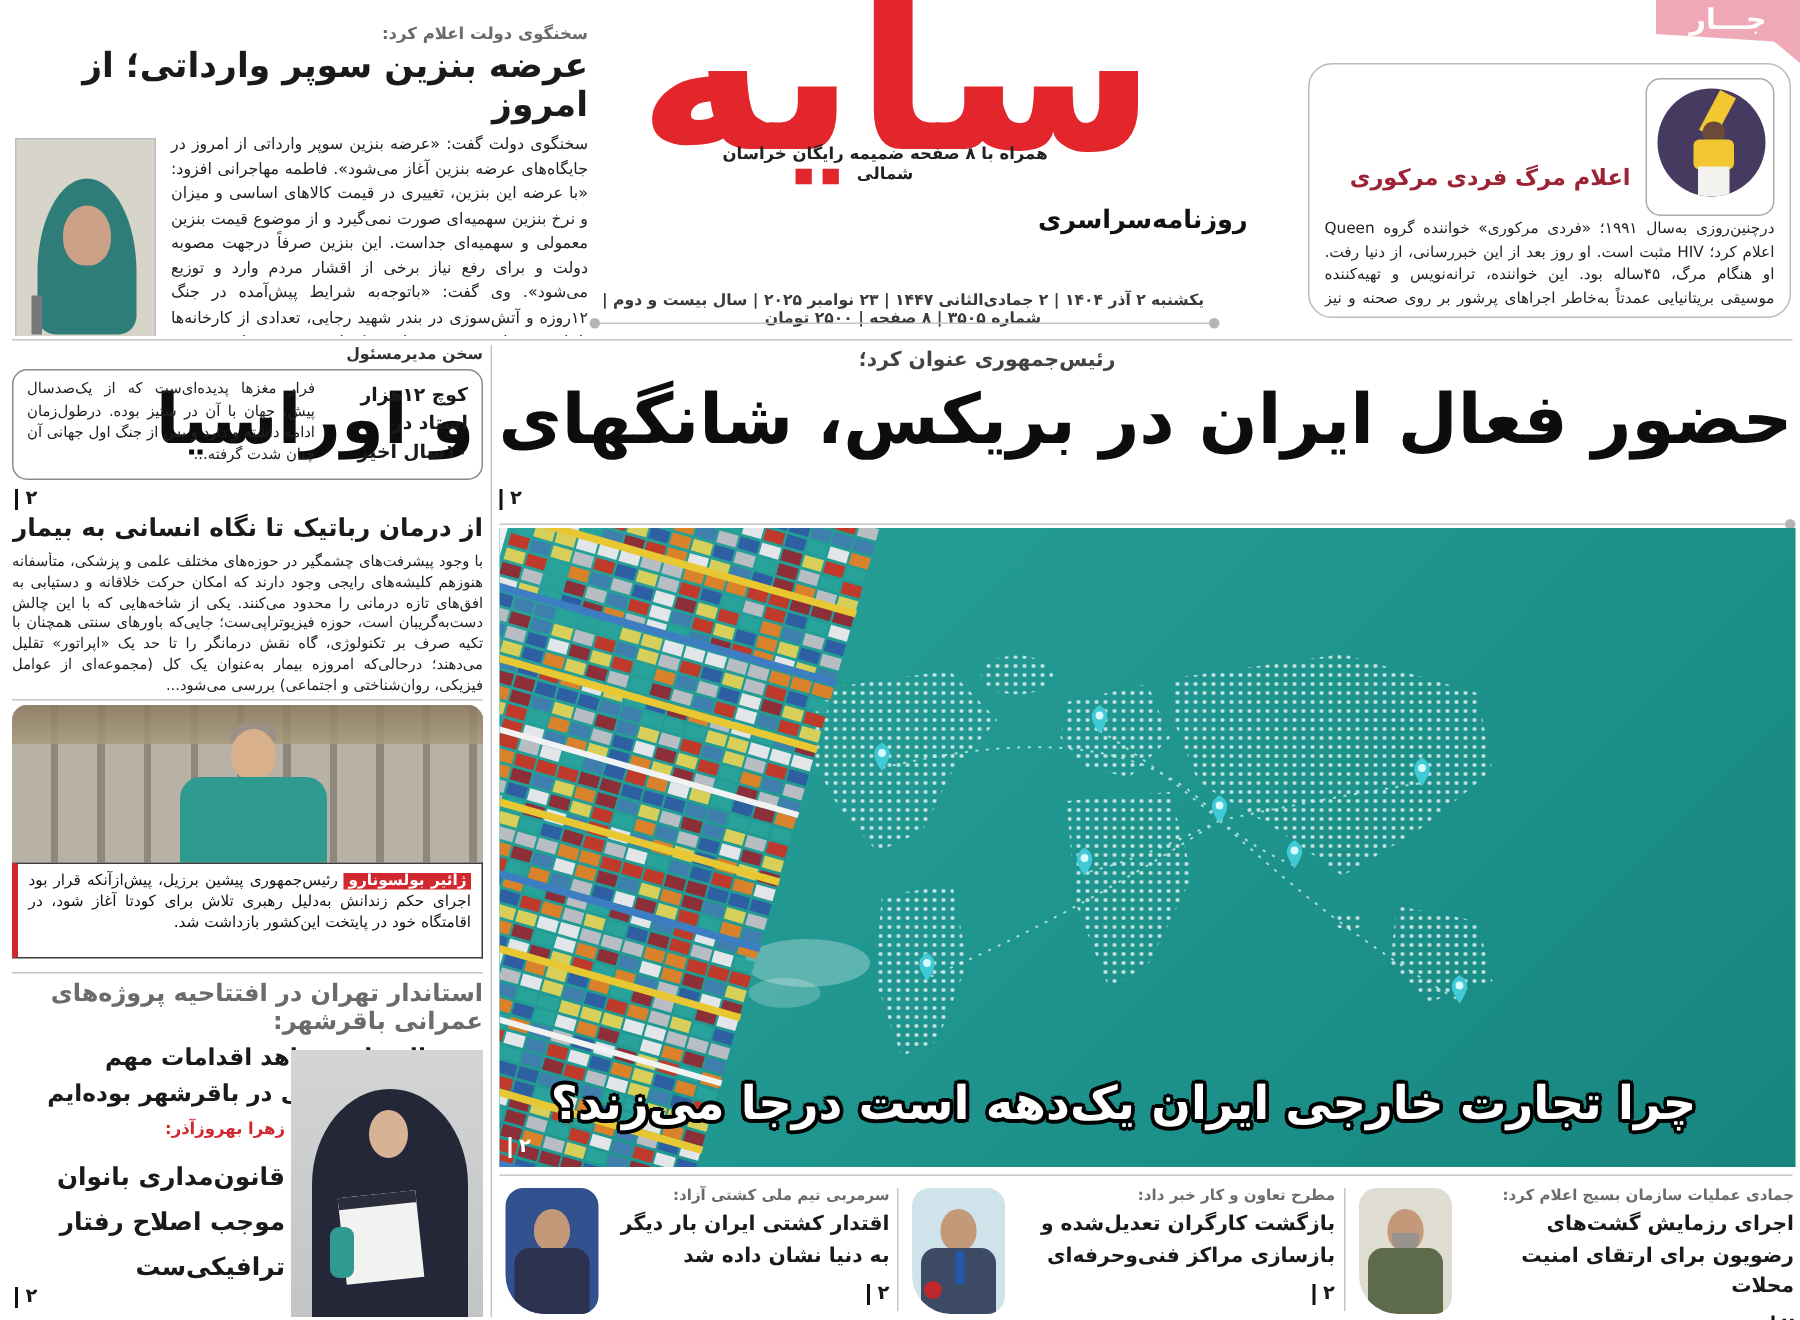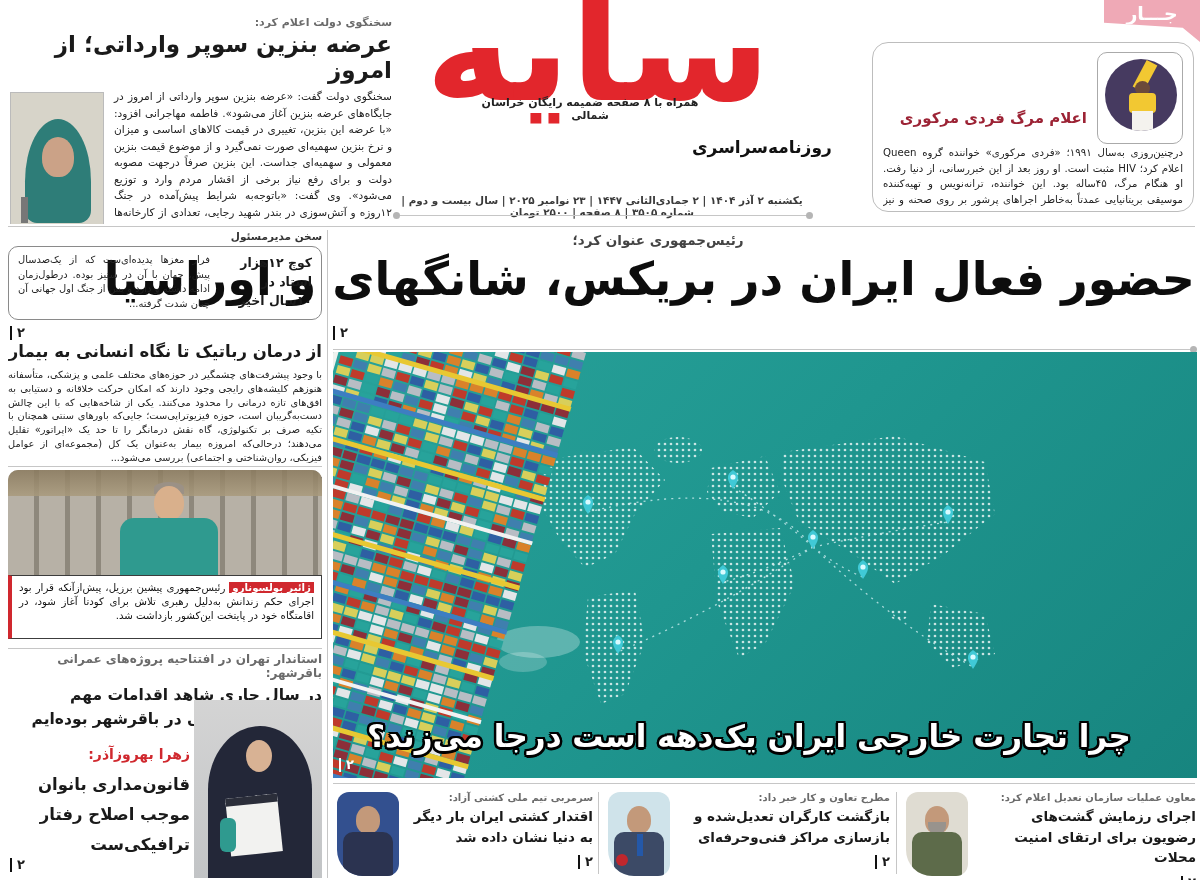--- a/index.html
+++ b/index.html
@@ -100,36 +100,36 @@
   .photo-bolso .hairb{position:absolute;left:146px;top:12px;width:30px;height:12px;
         border-radius:50% 50% 0 0;background:#9b9186;}
   .photo-bolso .torsob{position:absolute;left:112px;top:48px;width:98px;height:60px;
         border-radius:14px 14px 0 0;background:#2f9a8f;}
   .bolso-caption{position:relative;width:314px;height:64px;border:1px solid #3c3c3c;
         border-left:4px solid #d0282e;padding:5px 7px;font-size:10.2px;line-height:13.8px;
         text-align:justify;color:#111;overflow:hidden;}
   .bolso-caption .hl{background:#d0282e;color:#fff;font-weight:bold;padding:0 3px;}
 
   .art-baqershahr{position:absolute;left:8px;top:652px;width:314px;}
-  .art-baqershahr .kicker{font-size:12px;text-align:right;}
+  .art-baqershahr .kicker{font-size:16px;text-align:right;}
   .art-baqershahr h2{margin:3px 0 5px;font-size:15.5px;font-weight:900;line-height:24px;text-align:right;}
   .baq-pg{margin-top:2px;}
 
   .photo-behrouz{position:absolute;left:194px;top:700px;width:128px;height:178px;
         background:linear-gradient(#d4d4d4,#c2c4c6);overflow:hidden;}
   .photo-behrouz .chador{position:absolute;left:14px;top:26px;width:104px;height:168px;
         background:#232738;border-radius:50% 50% 8% 8%/38% 38% 6% 6%;}
   .photo-behrouz .faceb{position:absolute;left:52px;top:40px;width:26px;height:32px;
         background:#d8b294;border-radius:50%;}
   .photo-behrouz .bag{position:absolute;left:34px;top:96px;width:52px;height:58px;
         background:#f2f2f0;transform:rotate(-6deg);box-shadow:inset 0 8px 0 #2b2e3a;}
   .photo-behrouz .sleeve{position:absolute;left:26px;top:118px;width:16px;height:34px;
         background:#2f9a8f;border-radius:6px;}
   .behrouz-kicker{position:absolute;left:8px;top:746px;width:182px;text-align:right;
-        color:#d0282e;font-weight:900;font-size:14px;}
+        color:#d0282e;font-weight:900;font-size:11px;}
   .behrouz-headline{position:absolute;left:8px;top:770px;width:182px;text-align:right;
         font-size:16.5px;font-weight:900;line-height:30px;}
   .behrouz-pg{position:absolute;left:10px;top:858px;}
 
   
   .feature{position:absolute;left:333px;top:352px;width:864px;height:426px;overflow:hidden;
         background:linear-gradient(135deg,#28a29a 0%,#1f968f 45%,#17857f 100%);}
   .feature svg{position:absolute;left:0;top:0;}
   .feature-caption{position:absolute;left:8px;right:40px;bottom:24px;text-align:center;
         font-size:31px;font-weight:900;color:#fff;letter-spacing:-0.5px;
@@ -1231,19 +1231,19 @@
     </div>
   </div>
 
   <div class="teaser" style="left:902px;width:294px;">
     <div class="tphoto tp-basij">
       <div class="headt"></div>
       <div class="beard"></div>
       <div class="torsot"></div>
     </div>
     <div class="ttxt">
-      <div class="kicker">معاون عملیات سازمان تعدیل اعلام کرد:</div>
+      <div class="kicker">جمادی عملیات سازمان بسیج اعلام کرد:</div>
       <h3>اجرای رزمایش گشت‌های رضویون برای ارتقای امنیت محلات</h3>
       <span class="pg">۲</span>
     </div>
   </div>
 
 </div>
 
 </body></html>

